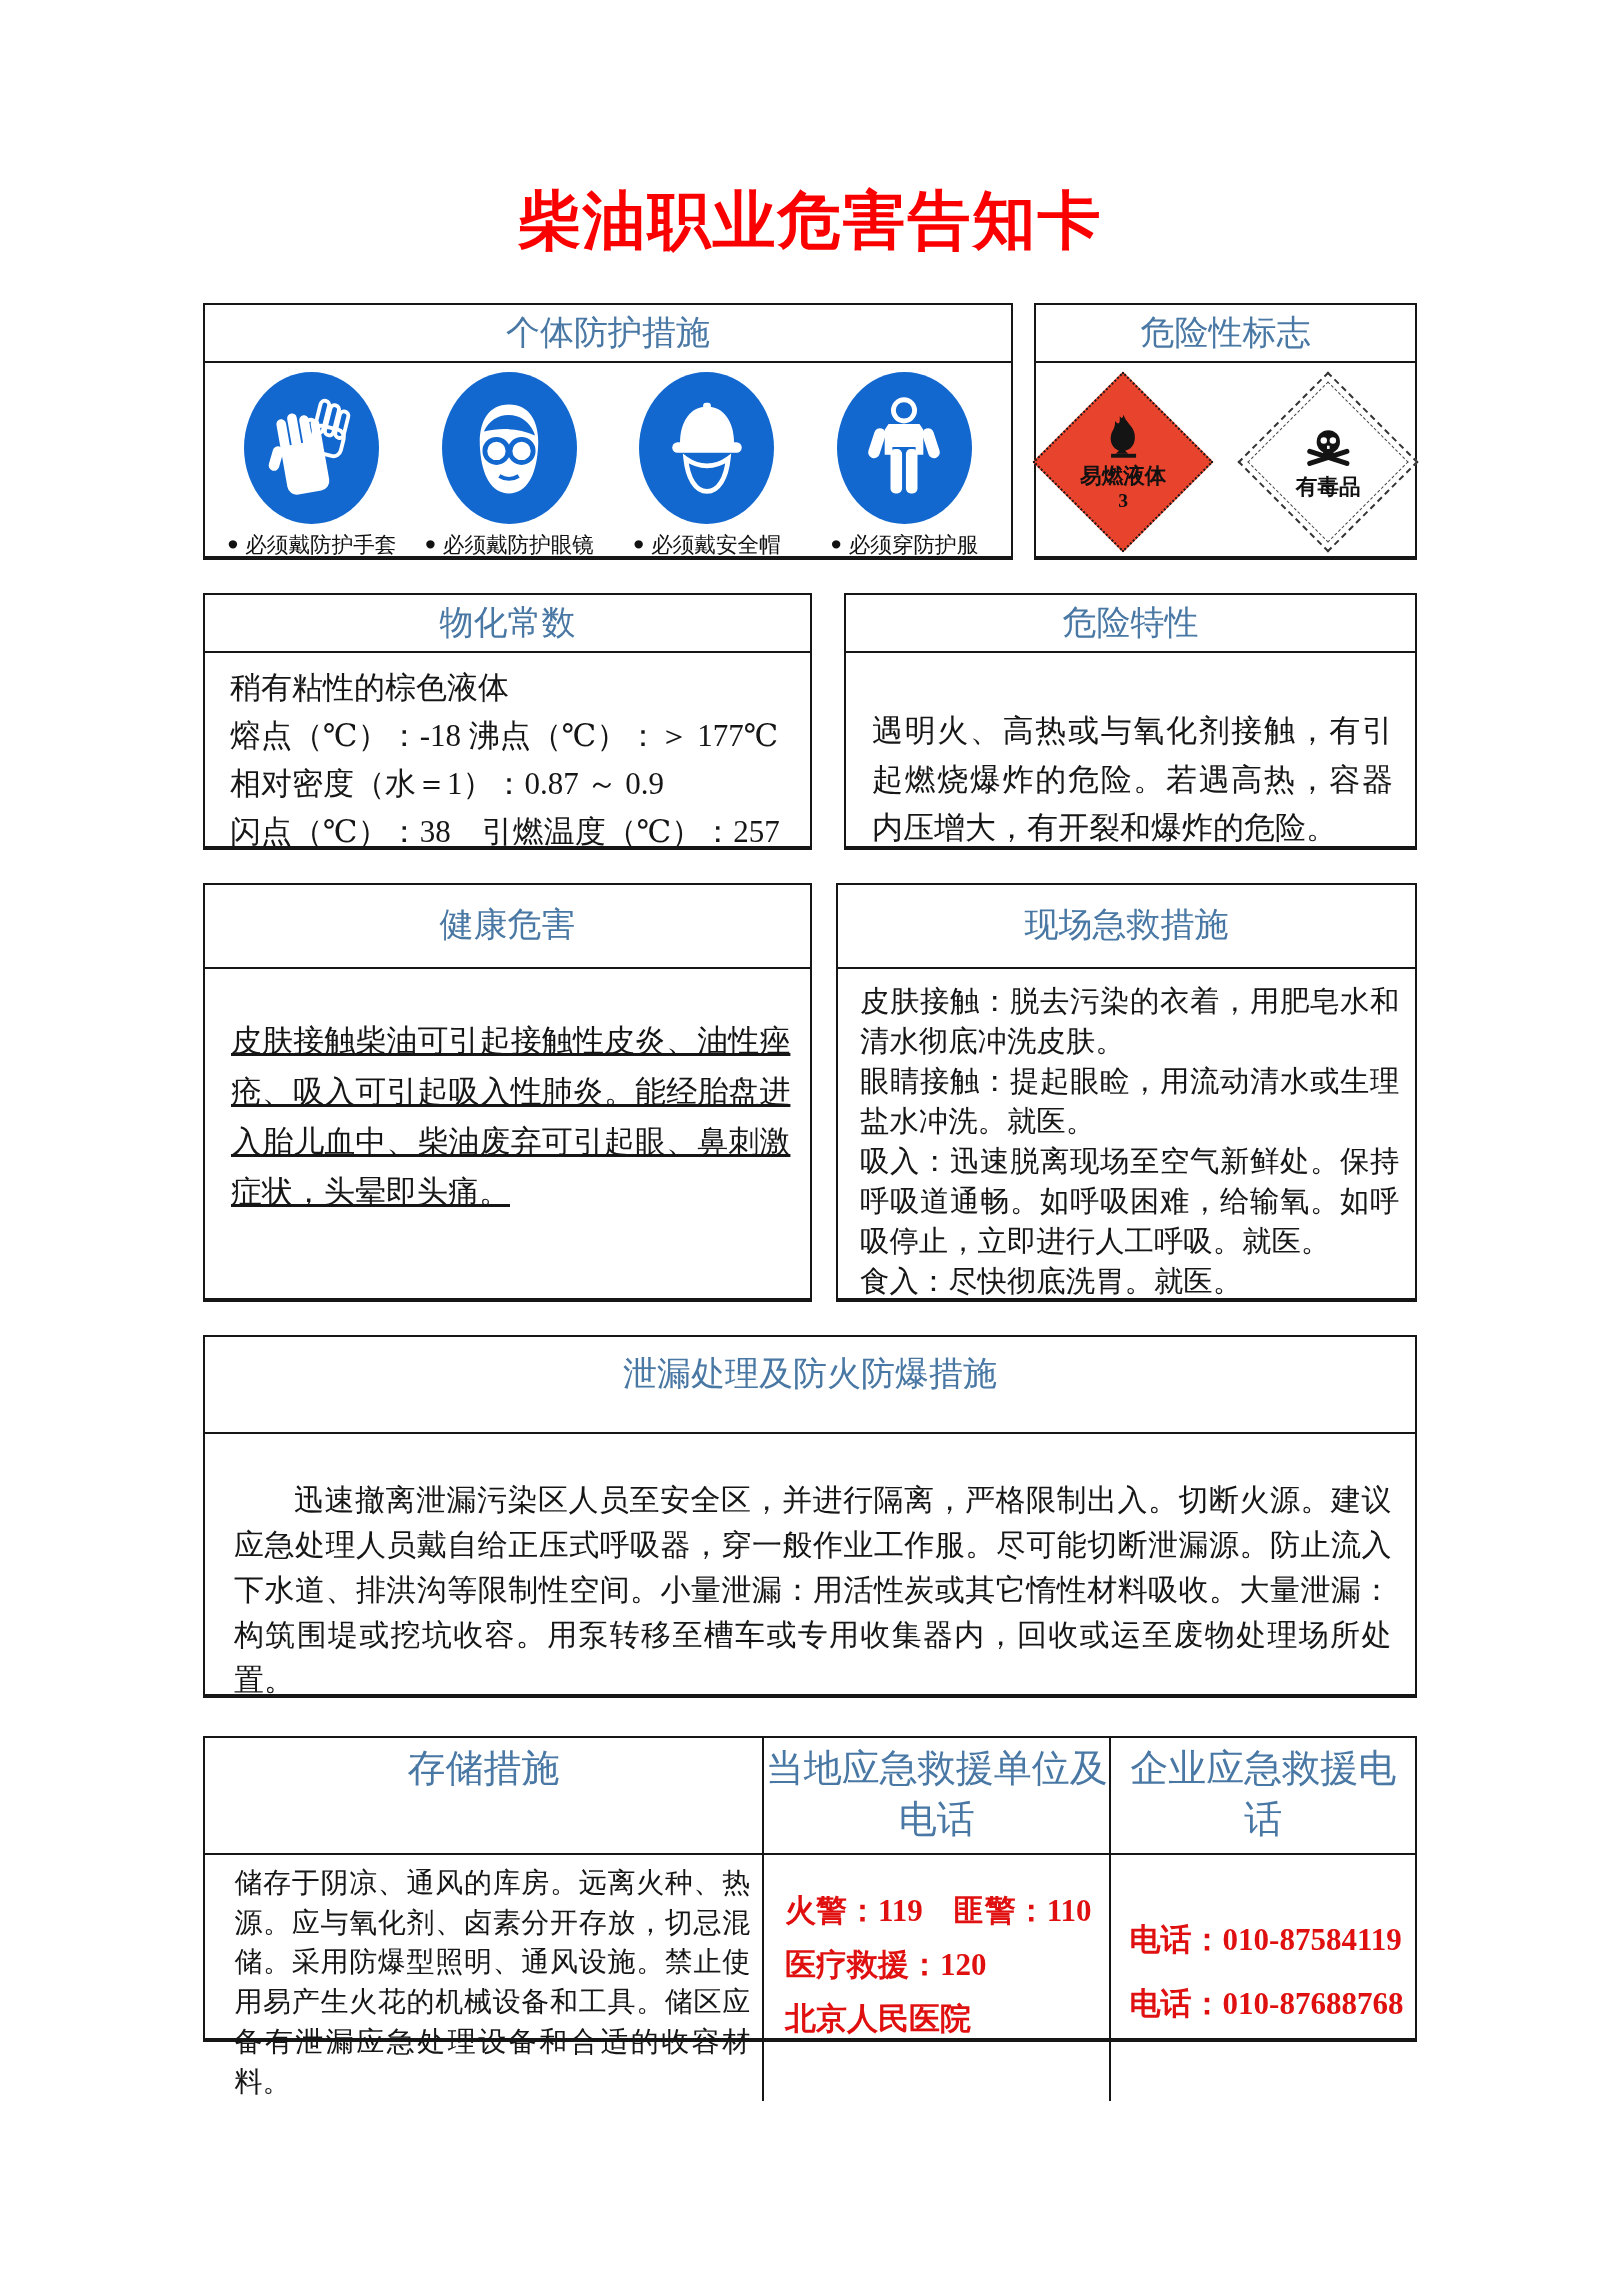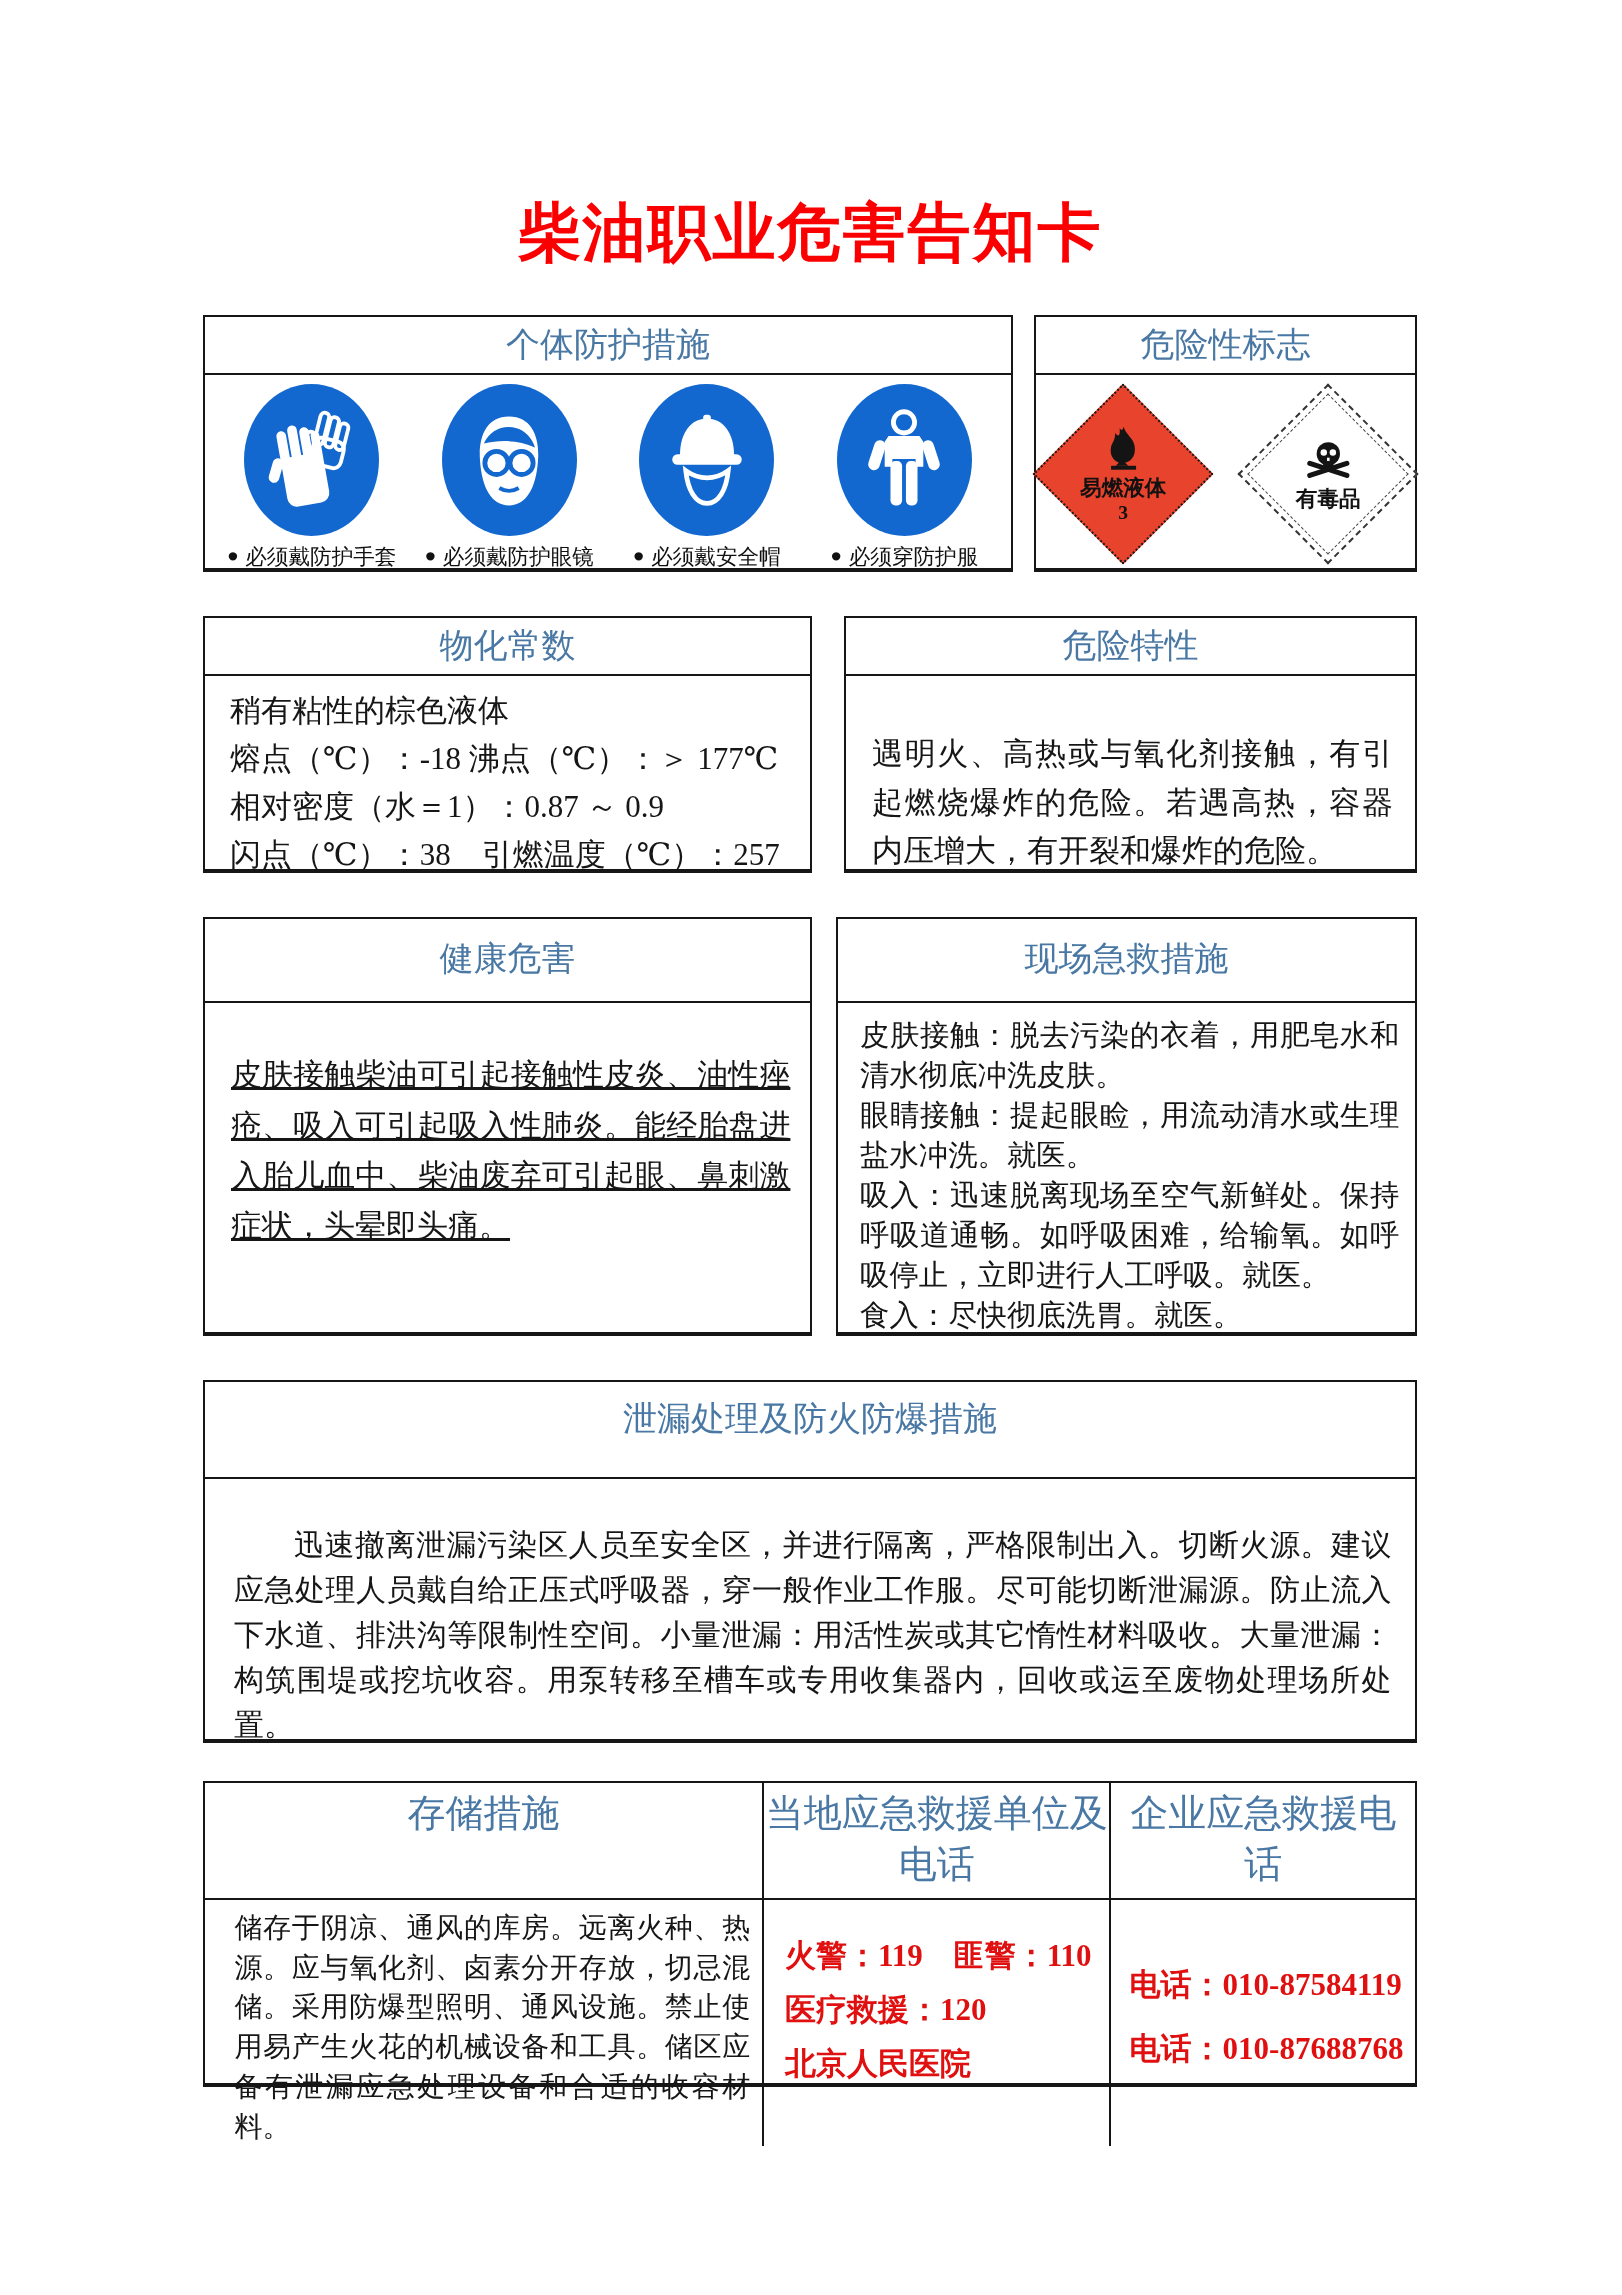--- a/index.html
+++ b/index.html
@@ -10,29 +10,29 @@
     --icon-blue:#1268cf;
     --flame-red:#e8432c;
   }
   html,body{margin:0;padding:0;}
   body{
     width:1623px;height:2295px;background:#ffffff;
     font-family:"Liberation Serif","DejaVu Serif",serif;
     color:var(--ink);
   }
   .page{position:relative;width:1623px;height:2295px;overflow:hidden;}
-  .content{position:absolute;left:203px;top:190px;width:1214px;}
+  .content{position:absolute;left:203px;top:178px;width:1214px;}
 
   .title{
     margin:0 0 39px 0;text-align:center;
     font-size:63px;font-weight:bold;color:var(--title-red);
     letter-spacing:2px;
   }
 
-  .row{display:flex;margin-bottom:44px;}
+  .row{display:flex;margin-bottom:33px;}
   .row1{height:257px;gap:21px;}
   .row1 .box-left{flex:0 0 810px;}
   .row1 .box-right{flex:1;}
   .row2{height:257px;gap:32px;}
   .row2 .box-left{flex:0 0 609px;}
   .row2 .box-right{flex:1;}
   .row3{height:419px;gap:24px;}
   .row3 .box-left{flex:0 0 609px;}
   .row3 .box-right{flex:1;}
   .row4{height:363px;margin-bottom:38px;}

